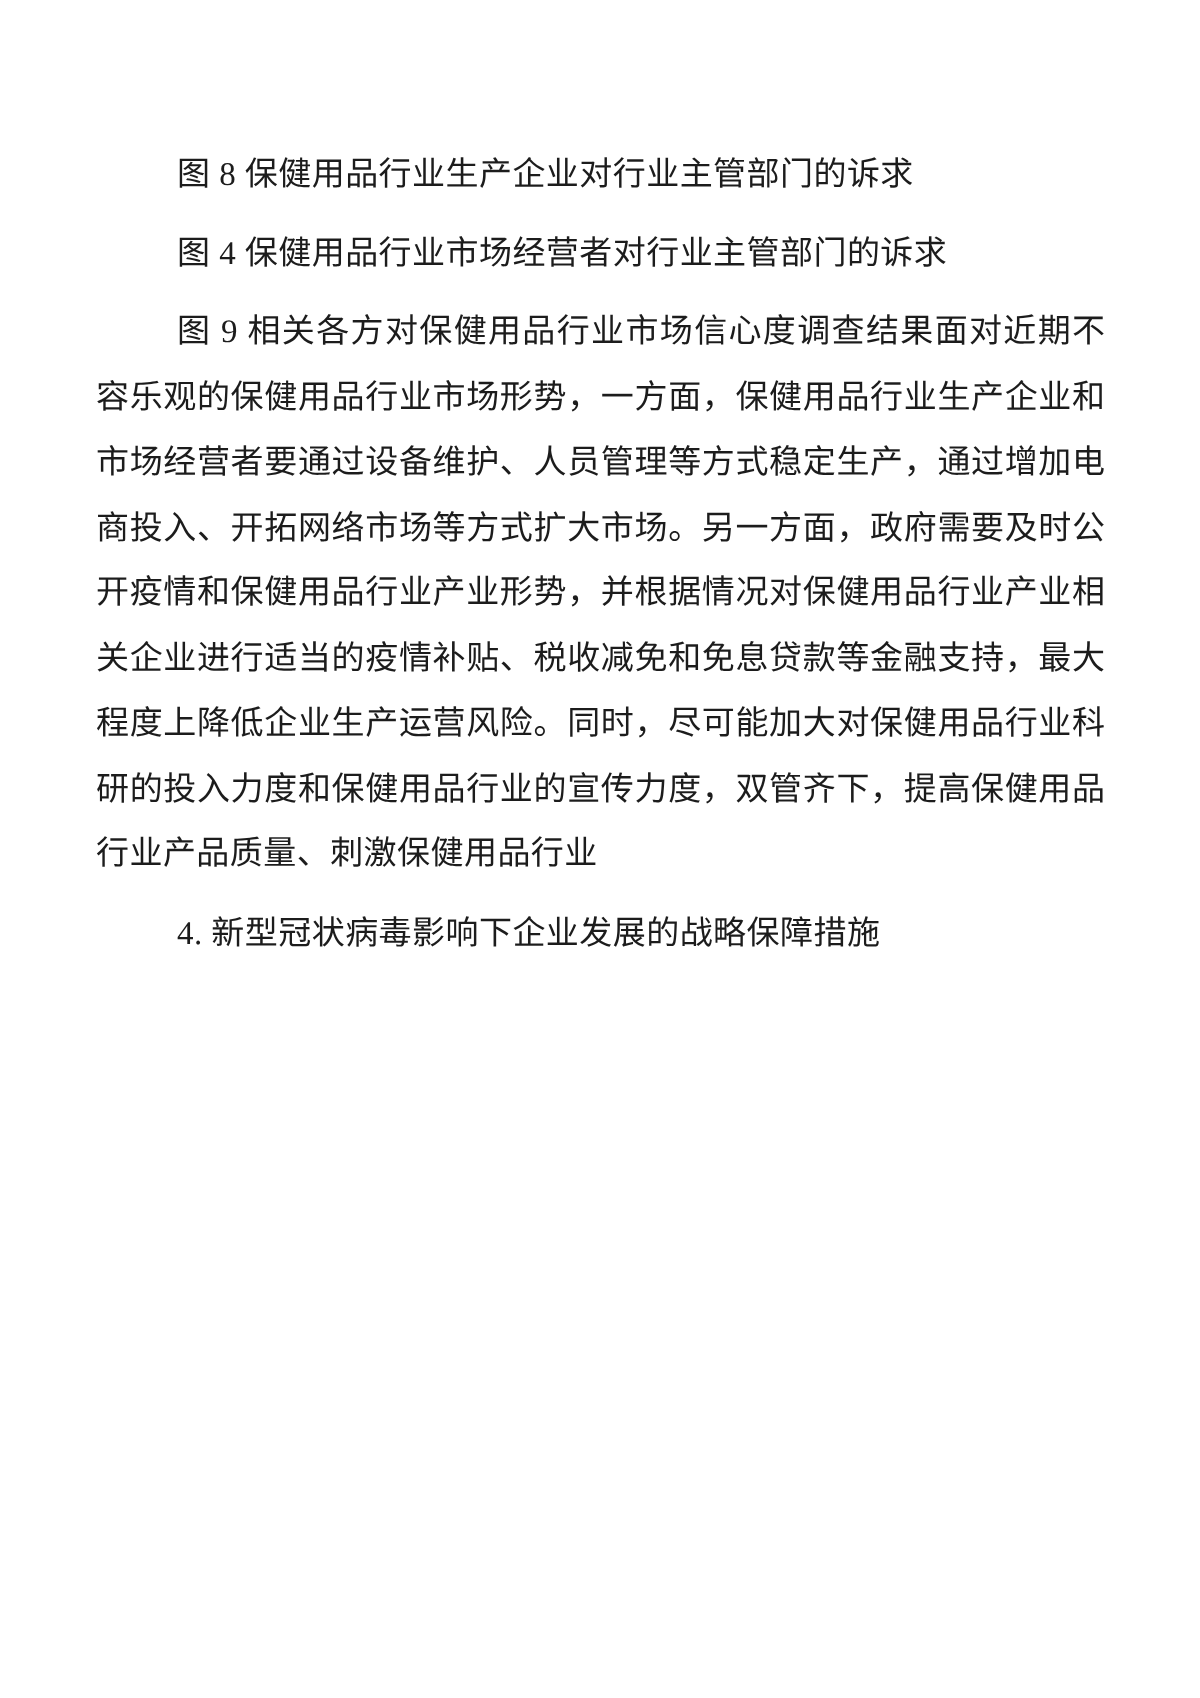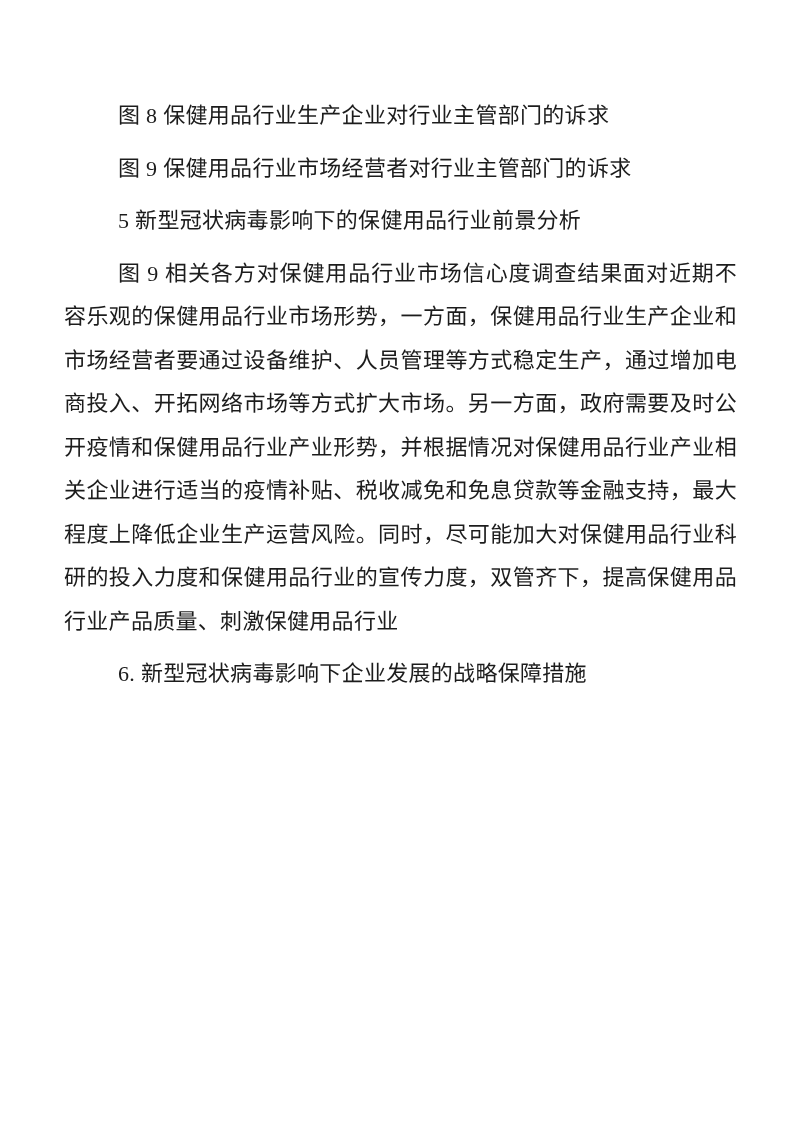--- a/index.html
+++ b/index.html
@@ -34,18 +34,17 @@
   .para.caption, .para.heading {
     text-align: left;
   }
 </style>
 </head>
 <body>
 
 <div class="page" style="background: rgb(255, 255, 255);">
   <div class="content" id="document-content" style="color: rgb(28, 28, 28);">
       <p class="para caption">图 8 保健用品行业生产企业对行业主管部门的诉求</p>
-      <p class="para caption">图 9 保健用品行业市场经营者对行业主管部门的诉求</p>
-      <p class="para heading">5 新型冠状病毒影响下的保健用品行业前景分析</p>
+      <p class="para caption">图 4 保健用品行业市场经营者对行业主管部门的诉求</p>
       <p class="para body">图 9 相关各方对保健用品行业市场信心度调查结果面对近期不容乐观的保健用品行业市场形势，一方面，保健用品行业生产企业和市场经营者要通过设备维护、人员管理等方式稳定生产，通过增加电商投入、开拓网络市场等方式扩大市场。另一方面，政府需要及时公开疫情和保健用品行业产业形势，并根据情况对保健用品行业产业相关企业进行适当的疫情补贴、税收减免和免息贷款等金融支持，最大程度上降低企业生产运营风险。同时，尽可能加大对保健用品行业科研的投入力度和保健用品行业的宣传力度，双管齐下，提高保健用品行业产品质量、刺激保健用品行业</p>
-      <p class="para heading">6. 新型冠状病毒影响下企业发展的战略保障措施</p>
+      <p class="para heading">4. 新型冠状病毒影响下企业发展的战略保障措施</p>
     </div>
 </div>
 
 </body></html>

